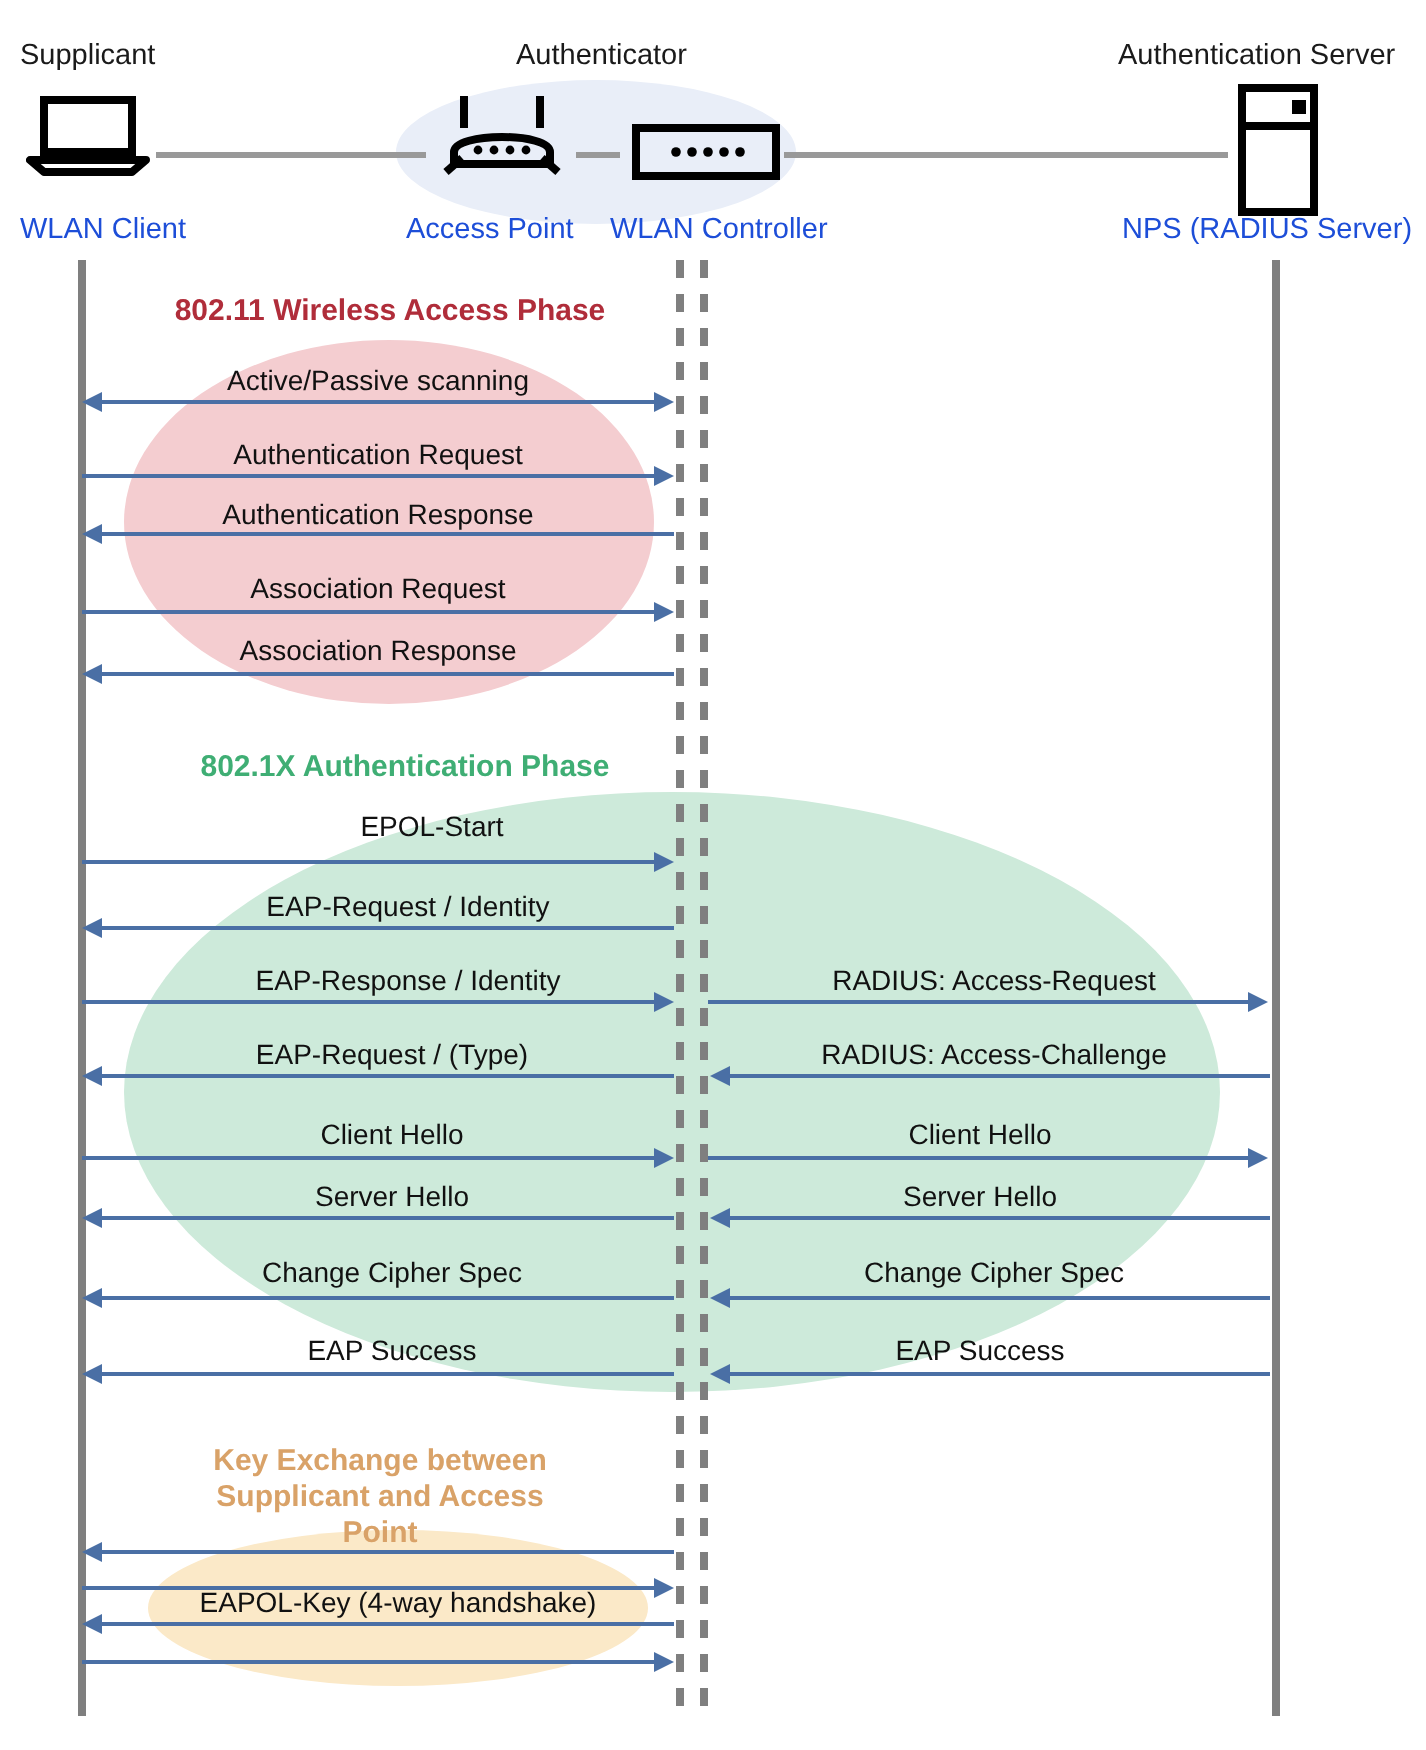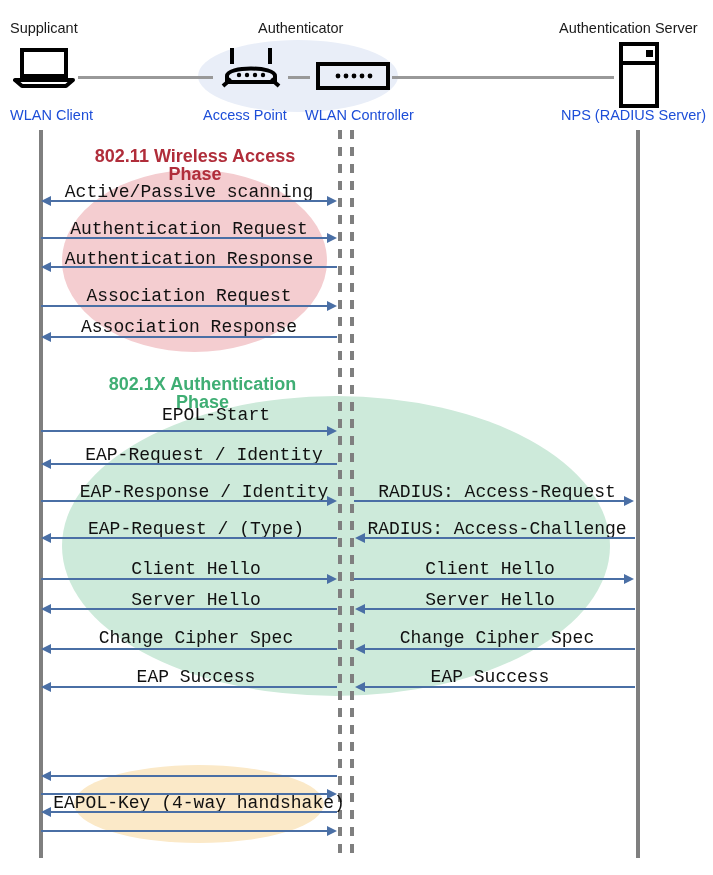--- a/index.html
+++ b/index.html
@@ -70,21 +70,21 @@
     position: absolute;
     border-radius: 50%;
   }
   .blob-red   { background: #f4cdd0; }
   .blob-green { background: #cdeada; }
   .blob-amber { background: #fbe9c8; }
 
   
   .phase-label {
     position: absolute;
-    font-size: 18px;
+    font-size: 15px;
     font-weight: 600;
     text-align: center;
     white-space: pre-line;
     line-height: 18px;
   }
 
   
   .arrow {
     position: absolute;
     height: 2px;
@@ -95,26 +95,25 @@
     width: 0;
     height: 0;
     border-top: 5px solid transparent;
     border-bottom: 5px solid transparent;
   }
   .head-right { border-left: 10px solid #4a6fa5; }
   .head-left  { border-right: 10px solid #4a6fa5; }
 
   .msg-label {
     position: absolute;
-    font-size: 18px;
+    font-size: 14px;
     color: #111111;
     text-align: center;
     white-space: nowrap;
     transform: translateX(-50%);
-    font-family: Liberation Mono, monospace;
   }
 </style>
 </head>
 <body>
 
 <div id="canvas">
 
   <div class="auth-blob"></div>
 
   <div class="link-line" style="left:78px;  top:76px; width:135px;"></div>
@@ -174,20 +173,22 @@
   <div class="phase-blob blob-green" style="left:62px;  top:396px; width:548px; height:300px;"></div>
   <div class="phase-blob blob-amber" style="left:74px;  top:765px; width:250px; height:78px;"></div>
 
   <div class="lifeline-solid" style="left:39px;  top:130px; height:728px;"></div>
   <div class="lifeline-dashed" style="left:338px; top:130px; height:728px;"></div>
   <div class="lifeline-dashed" style="left:350px; top:130px; height:728px;"></div>
   <div class="lifeline-solid" style="left:636px; top:130px; height:728px;"></div>
 
   <div class="phase-label" style="left:85px; top:147px; width:220px; color:#b02d3a;">802.11 Wireless Access Phase</div>
   <div class="phase-label" style="left:95px; top:375px; width:215px; color:#3fae74;">802.1X Authentication Phase</div>
+  <div class="phase-label" style="left:90px; top:722px; width:200px; color:#d9a268;">Key Exchange between
+Supplicant and Access Point</div>
 
   <div class="msg-label" style="left:189px; top:182px;">Active/Passive scanning</div>
   <div class="arrow" style="left:49px; top:200px; width:280px;"></div>
   <div class="arrow-head head-left" style="left:41px;  top:196px;"></div>
   <div class="arrow-head head-right" style="left:327px; top:196px;"></div>
 
   <div class="msg-label" style="left:189px; top:219px;">Authentication Request</div>
   <div class="arrow" style="left:41px; top:237px; width:288px;"></div>
   <div class="arrow-head head-right" style="left:327px; top:233px;"></div>
 

